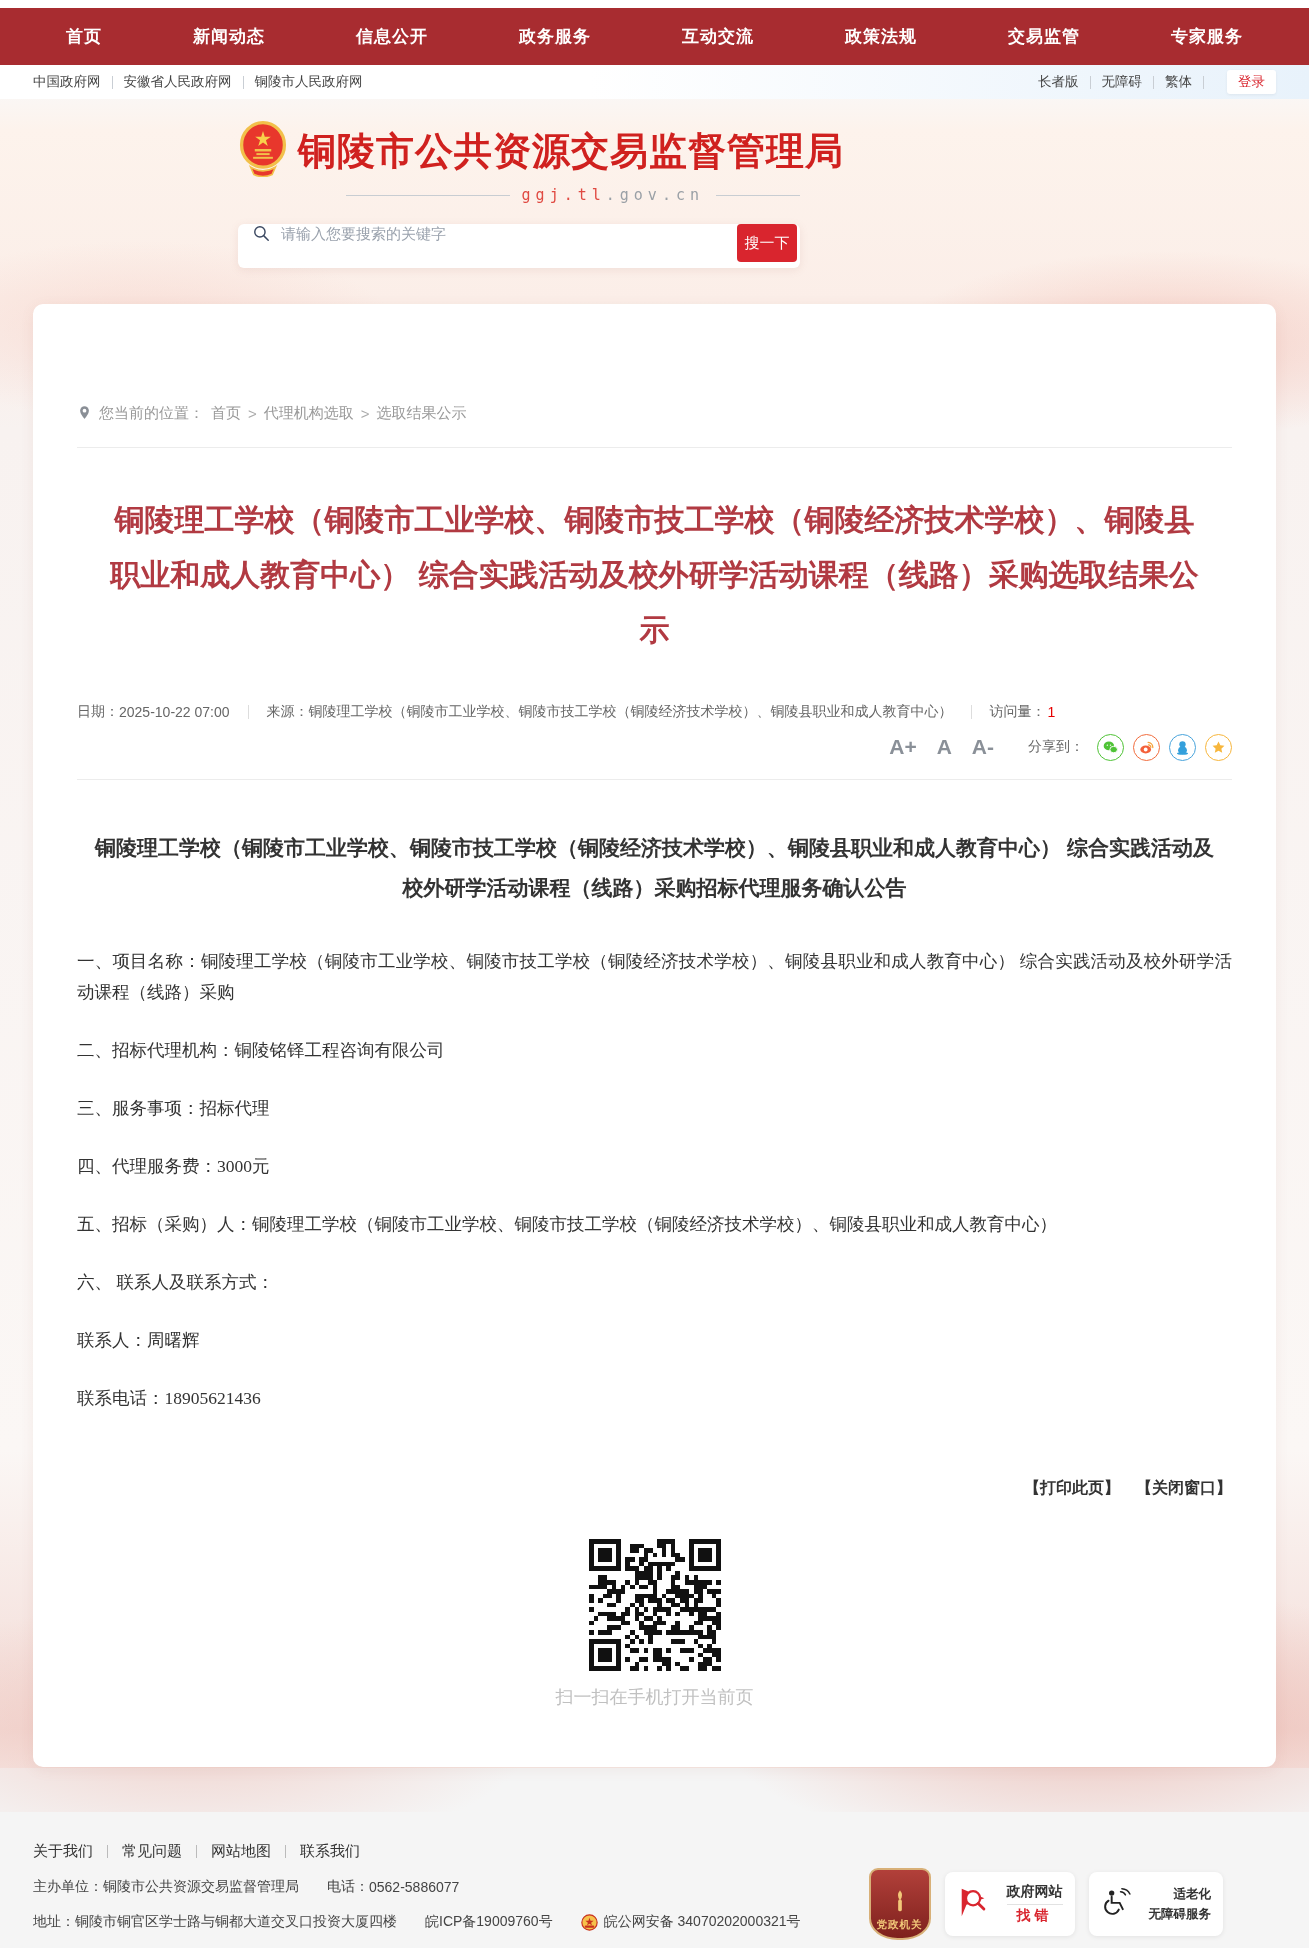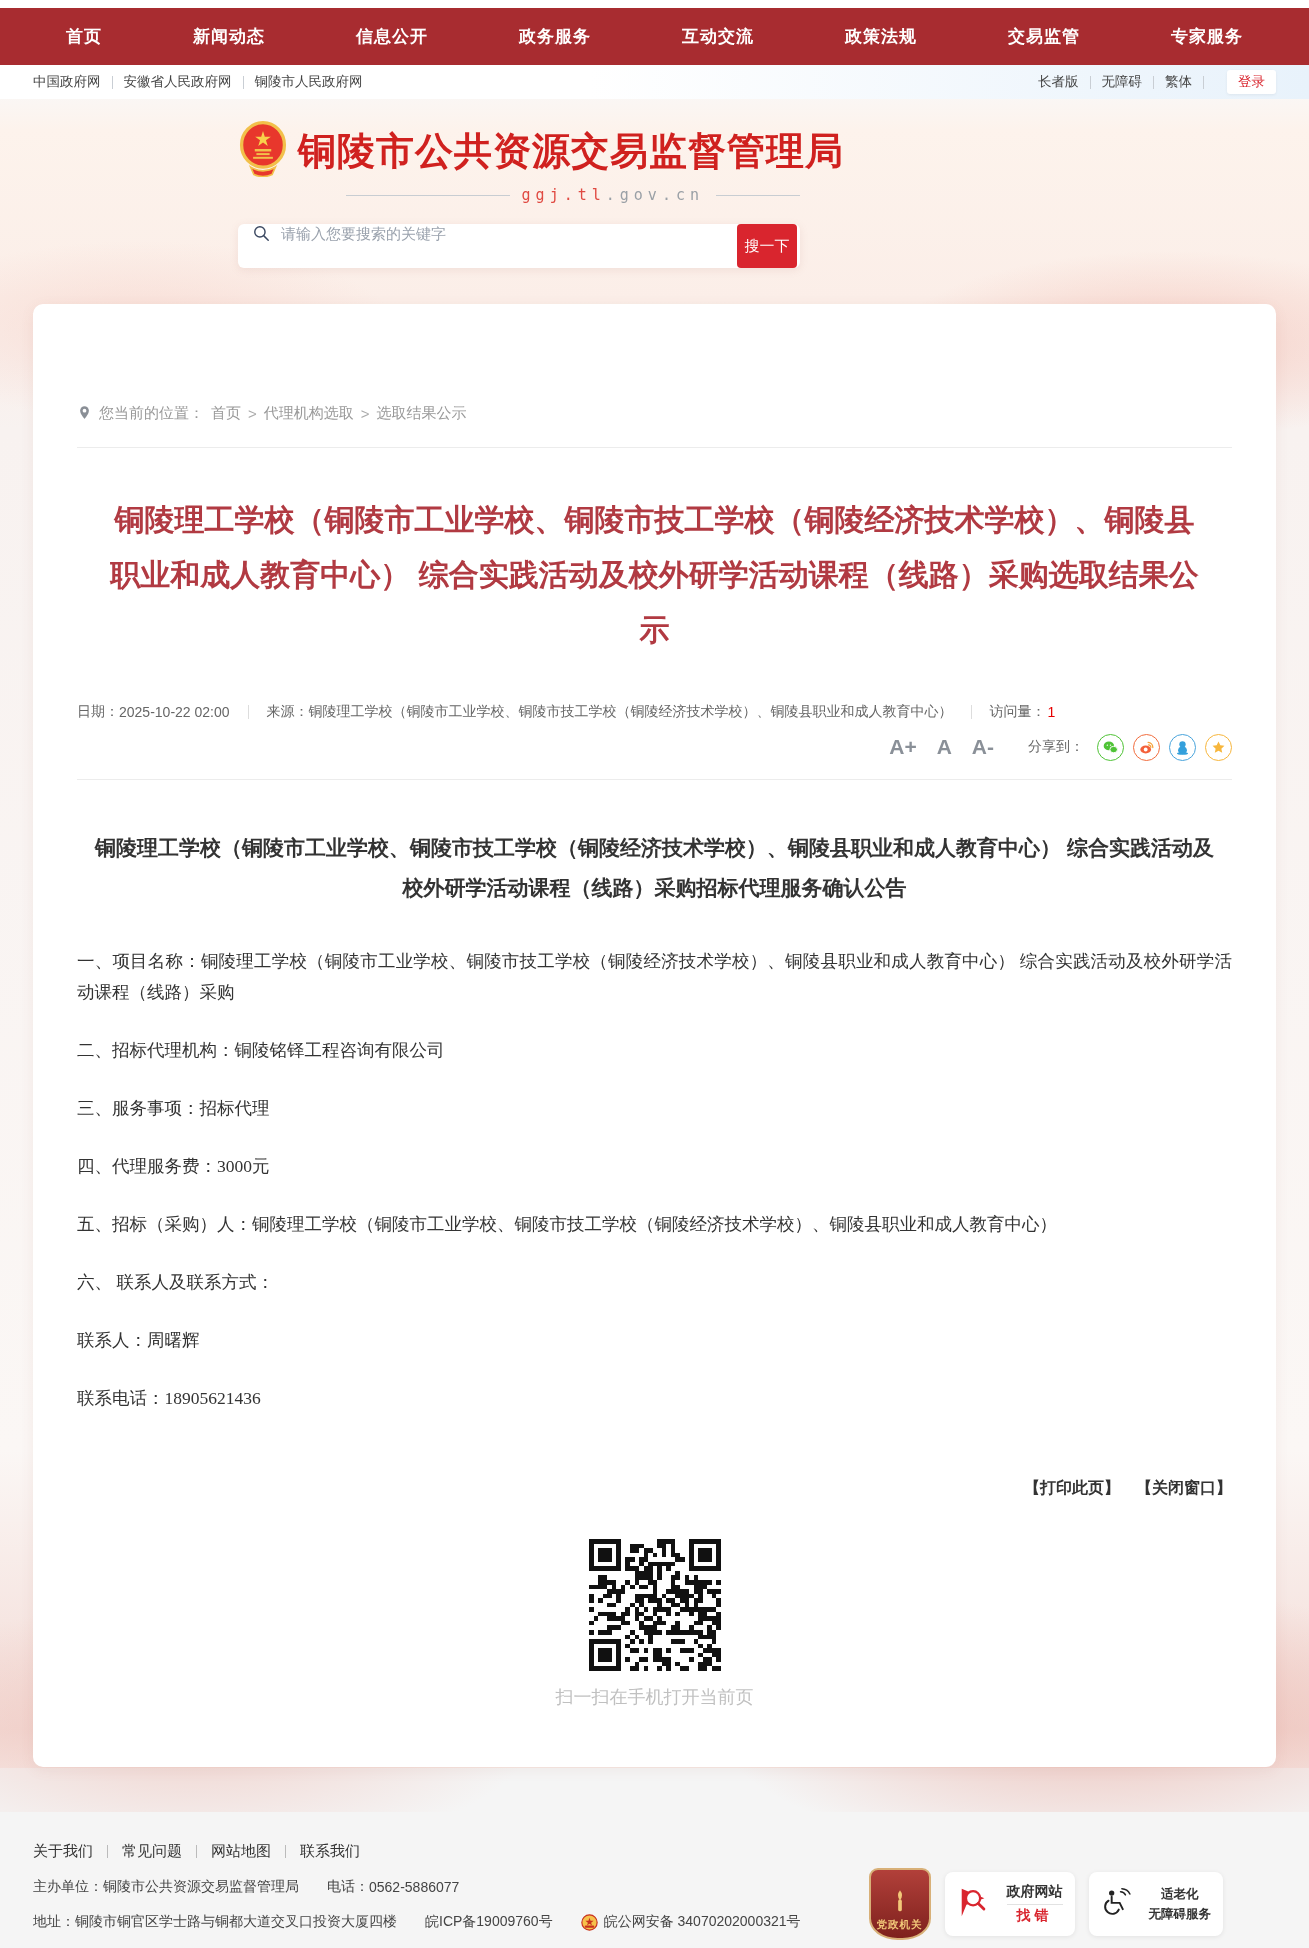--- a/index.html
+++ b/index.html
@@ -33,21 +33,21 @@
   .domain-row{display:flex;align-items:center;margin-top:5px;padding-left:108px;}
   .dline{height:1px;background:#c8cdd2;}
   .dline.l{flex:1;}
   .dline.r{width:84px;}
   .domain-text{font-size:15px;letter-spacing:5px;padding:0 12px;font-family:"DejaVu Sans Mono","Liberation Mono",monospace;}
   .domain-red{color:#e04a42;}
   .domain-gray{color:#9aa0a6;}
   .search-bar{margin-top:20px;width:562px;height:44px;background:#fff;border-radius:6px;display:flex;align-items:flex-start;padding:0 3px 0 14px;box-sizing:border-box;box-shadow:0 2px 8px rgba(180,120,110,.14);}
   .search-bar input{flex:1;border:none;outline:none;font-size:15px;color:#333;margin-left:8px;background:transparent;font-family:inherit;}
   .search-bar input::placeholder{color:#9aa2ad;}
-  .search-btn{width:60px;height:44px;background:#d9252e;color:#fff;font-size:15px;border:none;border-radius:4px;cursor:pointer;font-family:inherit;}
+  .search-btn{width:60px;height:38px;background:#d9252e;color:#fff;font-size:15px;border:none;border-radius:4px;cursor:pointer;font-family:inherit;}
 
   
   .card{margin:0 33px 45px;background:#fff;border-radius:10px;box-shadow:0 3px 14px rgba(150,90,80,.08);padding:100px 44px 58px;box-sizing:border-box;position:relative;z-index:2;}
   .breadcrumb{display:flex;align-items:center;color:#999;font-size:15px;gap:7px;}
   .crumb{color:#999;text-decoration:none;cursor:pointer;}
   .bc-sep{color:#aaa;}
   .bc-divider{height:1px;background:#ececec;margin-top:24px;}
   .article-title{margin:44px 28px 0;text-align:center;font-size:30px;line-height:55px;color:#b13a42;font-weight:bold;}
   .meta-row{margin-top:46px;display:flex;align-items:center;font-size:14px;color:#666;flex-wrap:nowrap;}
   .msep{width:1px;height:14px;background:#ddd;margin:0 18px;}
@@ -79,21 +79,21 @@
   .fline{margin-top:17px;display:flex;align-items:center;font-size:14px;color:#444;}
   .fgap{margin-left:28px;display:flex;align-items:center;}
   .police-icon{margin:0 6px 0 28px;display:flex;align-items:center;}
   .badges{position:absolute;right:86px;top:56px;display:flex;align-items:center;gap:14px;}
   .shield{width:62px;height:72px;background:linear-gradient(180deg,#b2403a,#7e211d);border:2px solid #d8b078;border-radius:9px 9px 46% 46%/9px 9px 30% 30%;box-sizing:border-box;display:flex;flex-direction:column;align-items:center;justify-content:flex-end;padding-bottom:6px;cursor:pointer;}
   .shield-label{color:#f2c879;font-size:10.5px;font-weight:bold;letter-spacing:1px;}
   .wbadge{height:64px;background:#fff;border-radius:8px;box-shadow:0 1px 5px rgba(0,0,0,.08);display:flex;align-items:center;justify-content:center;gap:16px;padding:0 12px;cursor:pointer;}
   .fe-text{text-align:center;}
   .fe-top{font-size:14px;font-weight:bold;color:#333;white-space:nowrap;}
   .fe-bot{font-size:14px;font-weight:bold;color:#d9252e;letter-spacing:4px;border-top:1px solid #e2e2e2;margin-top:3px;padding-top:2px;}
-  .acc-text{text-align:center;}
+  .acc-text{text-align:right;}
   .acc-top{font-size:12.5px;font-weight:bold;color:#333;white-space:nowrap;}
   .acc-bot{font-size:12.5px;font-weight:bold;color:#333;white-space:nowrap;margin-top:3px;}
 </style>
 </head>
 <body>
 
 <div class="page">
   <div class="deco deco-left"></div>
   <div class="deco deco-right"></div>
   <div class="deco deco-blue"></div>
@@ -177,21 +177,21 @@
       <a class="crumb">代理机构选取</a>
       <span class="bc-sep">&gt;</span>
       <a class="crumb">选取结果公示</a>
     </div>
     <div class="bc-divider"></div>
 
     <h2 class="article-title">铜陵理工学校（铜陵市工业学校、铜陵市技工学校（铜陵经济技术学校）、铜陵县职业和成人教育中心） 综合实践活动及校外研学活动课程（线路）采购选取结果公示</h2>
 
     <div class="meta-row">
       <span>日期：</span>
-      <span>2025-10-22 02:00</span>
+      <span>2025-10-22 07:00</span>
       <span class="msep"></span>
       <span>来源：</span>
       <span>铜陵理工学校（铜陵市工业学校、铜陵市技工学校（铜陵经济技术学校）、铜陵县职业和成人教育中心）</span>
       <span class="msep"></span>
       <span>访问量：</span>
       <span class="visits-num">1</span>
     </div>
 
     <div class="controls-row">
       <button class="fsz-btn">A+</button>

